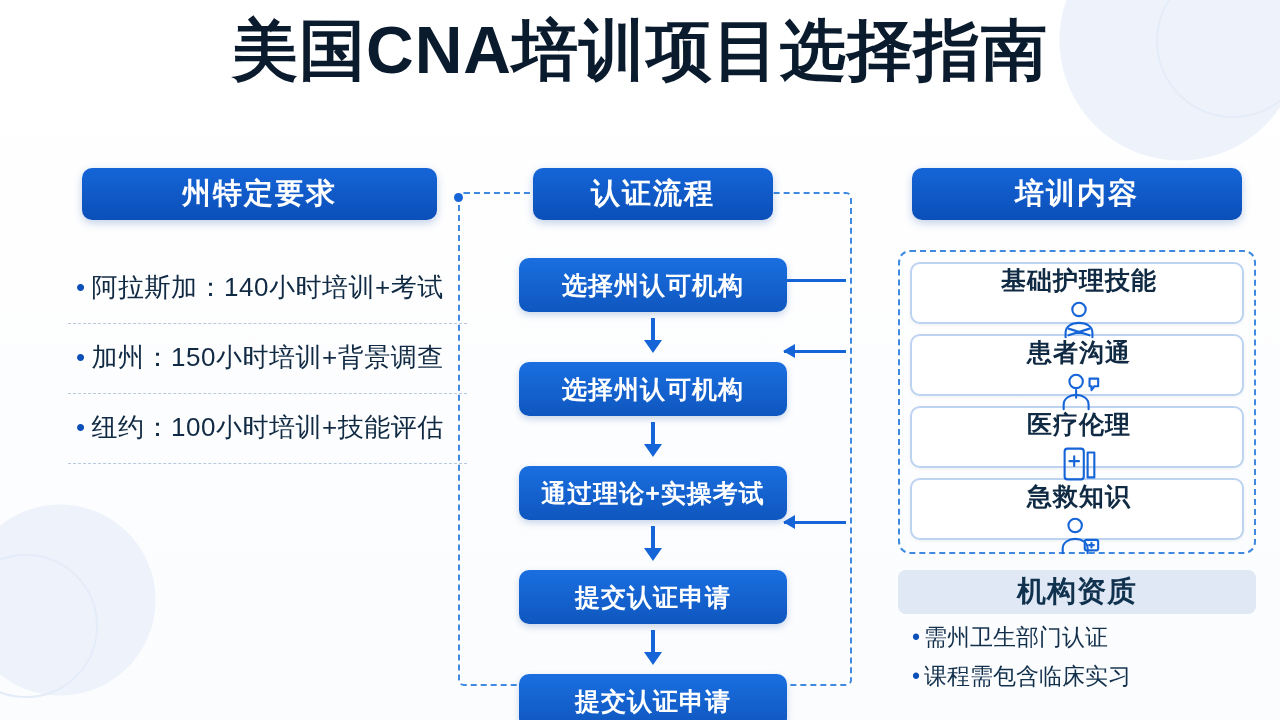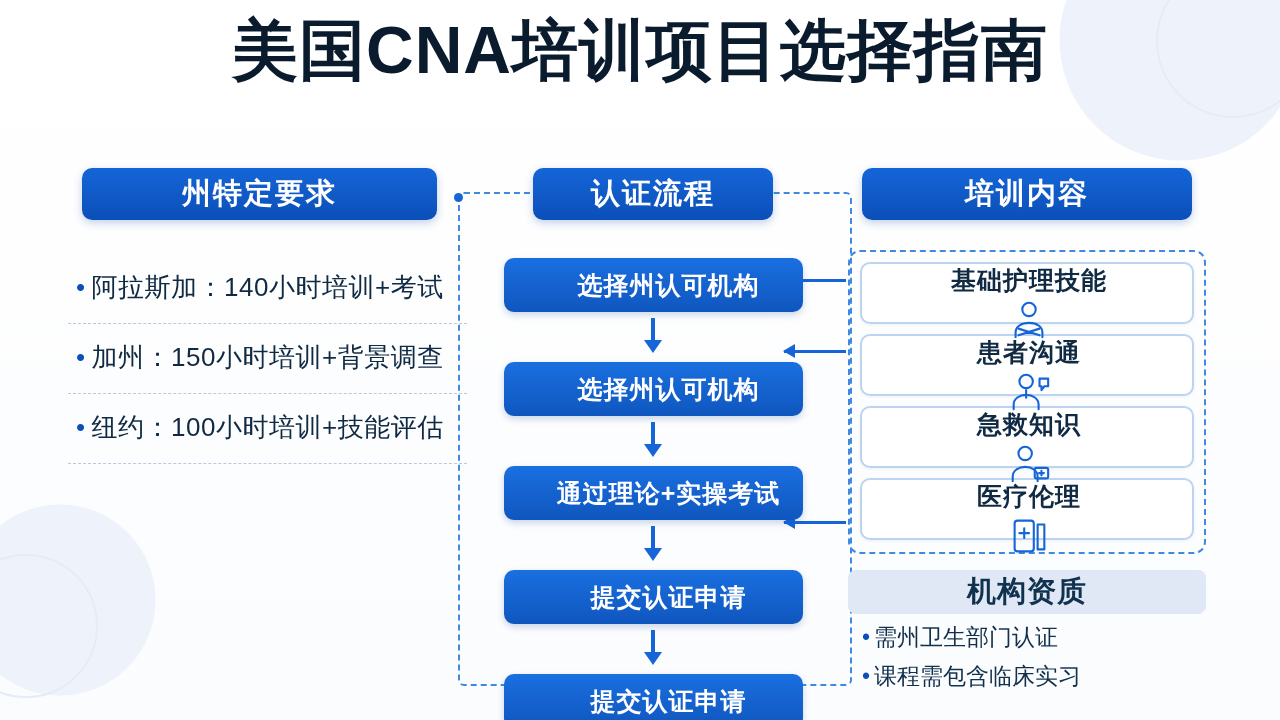--- a/index.html
+++ b/index.html
@@ -46,21 +46,21 @@
     white-space: nowrap;
   }
 
   
   .col {
     position: absolute;
     top: 168px;
   }
   .col-left   { left: 60px;  width: 415px; }
   .col-mid    { left: 500px; width: 306px; }
-  .col-right  { left: 848px; width: 358px; }
+  .col-right  { left: 898px; width: 358px; }
 
   .col-header {
     height: 52px;
     border-radius: 10px;
     background: linear-gradient(180deg, #1565d8 0%, #0b4fb8 100%);
     color: #ffffff;
     font-size: 29px;
     font-weight: bold;
     display: flex;
     align-items: center;
@@ -103,21 +103,20 @@
     border-radius: 10px;
     background: linear-gradient(180deg, #1a6fe0 0%, #0f56bf 100%);
     color: #fff;
     font-size: 25px;
     font-weight: bold;
     display: flex;
     align-items: center;
     justify-content: center;
     letter-spacing: 1px;
     box-shadow: 0 3px 7px rgba(13,71,161,.22);
-    padding-left: 31px;
   }
   .flow-arrow {
     width: 0; height: 0;
     margin: 0 auto;
     position: relative;
   }
   .flow-arrow .stem {
     position: absolute;
     left: -2px;
     top: 0;
@@ -315,41 +314,41 @@
           <svg viewBox="0 0 48 48" width="46" height="46" fill="none" stroke="#1565d8" stroke-width="2.2" stroke-linecap="round" stroke-linejoin="round">
             <circle cx="21" cy="13" r="7"></circle>
             <path d="M8 42v-5c0-6 6-10 13-10s13 4 13 10v5"></path>
             <path d="M21 22v8"></path>
             <path d="M35 10h9v8h-4l-3 4v-4h-2z"></path>
           </svg>
         </span>
       </div>
 
       <div class="skill-card">
+        <span class="skill-label">医疗伦理</span>
+        <span class="skill-icon">
+          <svg viewBox="0 0 48 48" width="46" height="46" fill="none" stroke="#1565d8" stroke-width="2.2" stroke-linecap="round" stroke-linejoin="round">
+            <rect x="9" y="8" width="20" height="32" rx="3"></rect>
+            <path d="M19 16v10M14 21h10"></path>
+            <path d="M33 12h7v26h-7z"></path>
+          </svg>
+        </span>
+      </div>
+
+      <div class="skill-card">
         <span class="skill-label">急救知识</span>
         <span class="skill-icon">
           <svg viewBox="0 0 48 48" width="46" height="46" fill="none" stroke="#1565d8" stroke-width="2.2" stroke-linecap="round" stroke-linejoin="round">
             <circle cx="20" cy="13" r="7"></circle>
             <path d="M7 42v-5c0-6 6-10 13-10s13 4 13 10v5"></path>
             <rect x="30" y="28" width="14" height="11" rx="2"></rect>
             <path d="M37 31v5M34.5 33.5h5"></path>
           </svg>
         </span>
       </div>
-
-      <div class="skill-card">
-        <span class="skill-label">医疗伦理</span>
-        <span class="skill-icon">
-          <svg viewBox="0 0 48 48" width="46" height="46" fill="none" stroke="#1565d8" stroke-width="2.2" stroke-linecap="round" stroke-linejoin="round">
-            <rect x="9" y="8" width="20" height="32" rx="3"></rect>
-            <path d="M19 16v10M14 21h10"></path>
-            <path d="M33 12h7v26h-7z"></path>
-          </svg>
-        </span>
-      </div>
     </div>
 
     <div class="qual">
       <div class="qual-header">机构资质</div>
       <div class="qual-item">
         <span class="bullet">•</span><span>需州卫生部门认证</span>
       </div>
       <div class="qual-item">
         <span class="bullet">•</span><span>课程需包含临床实习</span>
       </div>

